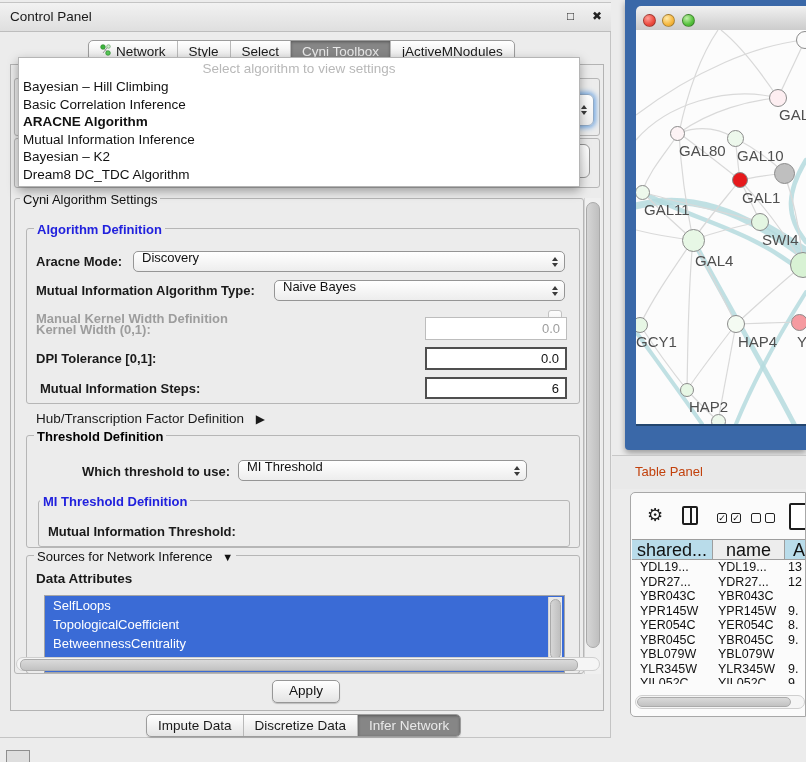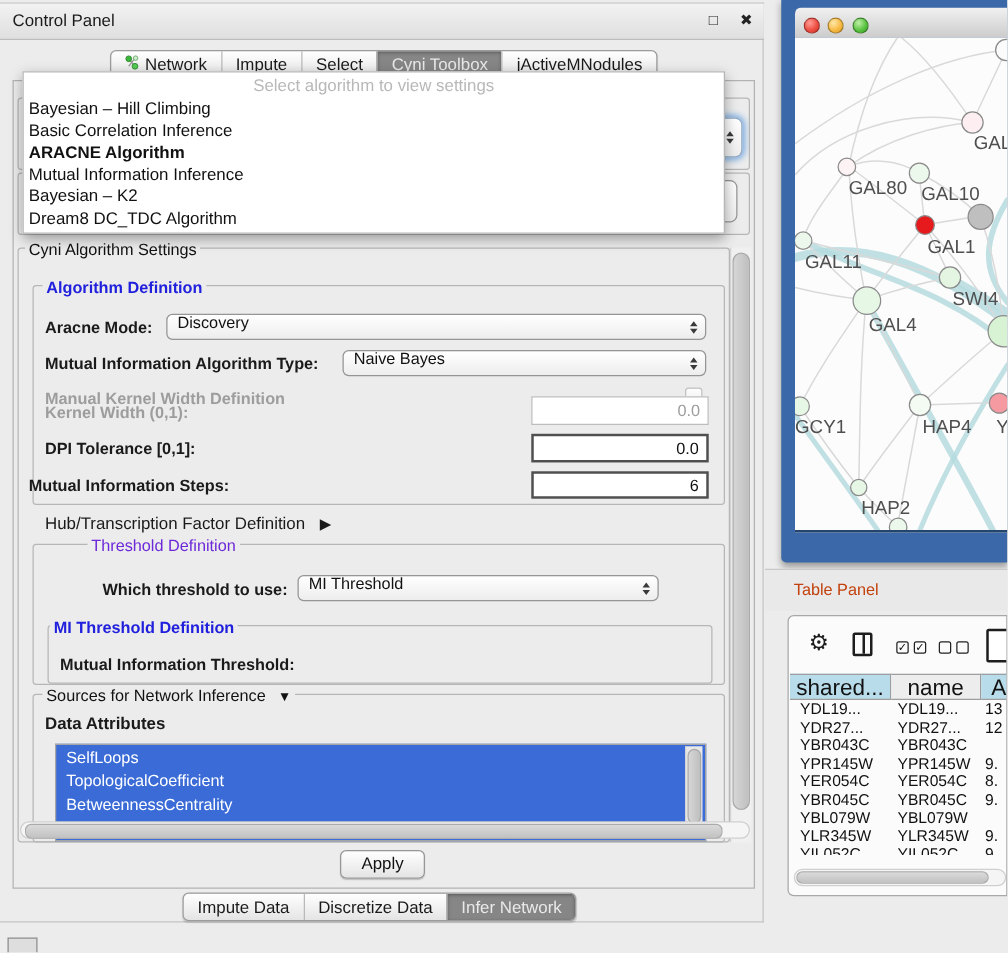--- a/index.html
+++ b/index.html
@@ -29,21 +29,21 @@
     border:1px solid #979797;border-radius:6px;}
   
   #algo-popup{left:18px;top:57px;width:560px;height:128px;background:#fff;border:1px solid #b5b5b5;
     box-shadow:0 4px 10px rgba(0,0,0,.35);z-index:50;}
   #popup-placeholder{height:18px;line-height:18px;text-align:center;color:#b8b8b8;font-size:13.5px;margin-top:2px;}
   .dd-item{font-size:13.5px;line-height:17.6px;padding-left:4px;white-space:nowrap;}
   .dd-item.sel{font-weight:bold;}
   
   .glabel{position:absolute;font-size:13px;background:#ececec;padding:0 3px;white-space:nowrap;z-index:5;}
   .glabel.blue{color:#2121dd;font-weight:bold;}
-  .glabel.green{color:#6d28d9;font-weight:normal;margin-left:36px;}
+  .glabel.green{color:#000000;font-weight:bold;}
   .lbl{position:absolute;font-size:13px;font-weight:bold;color:#1a1a1a;white-space:nowrap;}
   .lbl.dis{color:#9d9d9d;}
   
   .combo{position:absolute;background:linear-gradient(#ffffff,#ededed);border:1px solid #959595;
     border-radius:5px;font-size:13px;display:flex;align-items:center;padding:0 20px 9px 8px;box-sizing:border-box;}
   .stepper{position:absolute;right:6px;top:50%;transform:translateY(-50%);display:flex;flex-direction:column;align-items:center;}
   .tri-up{width:0;height:0;border-left:3.5px solid transparent;border-right:3.5px solid transparent;
     border-bottom:4.5px solid #3a3a3a;margin-bottom:2px;}
   .tri-down{width:0;height:0;border-left:3.5px solid transparent;border-right:3.5px solid transparent;
     border-top:4.5px solid #3a3a3a;}
@@ -122,21 +122,21 @@
     <div class="tab">
       <span><svg width="11" height="12">
         <path d="M3 3 L8 9 M8 2.5 L3 9" stroke="#9a9a9a" stroke-width="1" fill="none"></path>
         <circle cx="3" cy="3" r="2.3" fill="#3db53d" stroke="#2c8a2c" stroke-width=".7"></circle>
         <circle cx="8" cy="9" r="2.3" fill="#57c957" stroke="#2c8a2c" stroke-width=".7"></circle>
         <circle cx="8.5" cy="2.5" r="1.8" fill="#cdeccd" stroke="#6aa86a" stroke-width=".7"></circle>
       </svg></span>
       <span>Network</span>
     </div>
     <div class="tab">
-        <span>Impute</span>
+        <span>Style</span>
       </div>
     <div class="tab">
         <span>Select</span>
       </div>
     <div class="tab sel">
         <span>Cyni Toolbox</span>
       </div>
     <div class="tab">
         <span>jActiveMNodules</span>
       </div>
@@ -195,21 +195,21 @@
 
   <div class="lbl dis" style="left:36px;top:311px;">Manual Kernel Width Definition</div>
   <div class="checkbox" style="left:548px;top:310px;"></div>
 
   <div class="lbl dis" style="left:36px;top:322px;margin-top:0;top:322px;">Kernel Width (0,1):</div>
   <input class="field dis" style="left: 425px; top: 317px; width: 142px; height: 23px;" readonly="" value="0.0">
 
   <div class="lbl" style="left:36px;top:351px;">DPI Tolerance [0,1]:</div>
   <input class="field" style="left: 425px; top: 347px; width: 142px; height: 23px;" readonly="" value="0.0">
 
-  <div class="lbl" style="left:23px;top:381px;text-align:right;">Mutual Information Steps:</div>
+  <div class="lbl" style="left:40px;top:381px;text-align:right;">Mutual Information Steps:</div>
   <input class="field" style="left: 425px; top: 377px; width: 142px; height: 22px;" readonly="" value="6">
 
   <div id="hub-row">
     <span>Hub/Transcription Factor Definition</span>
     <span id="hub-arrow">▶</span>
   </div>
 
   <div class="groupbox" style="left:26px;top:435px;width:552px;height:111px;"></div>
   <div class="glabel green" style="left:34px;top:429px;">Threshold Definition</div>
 

